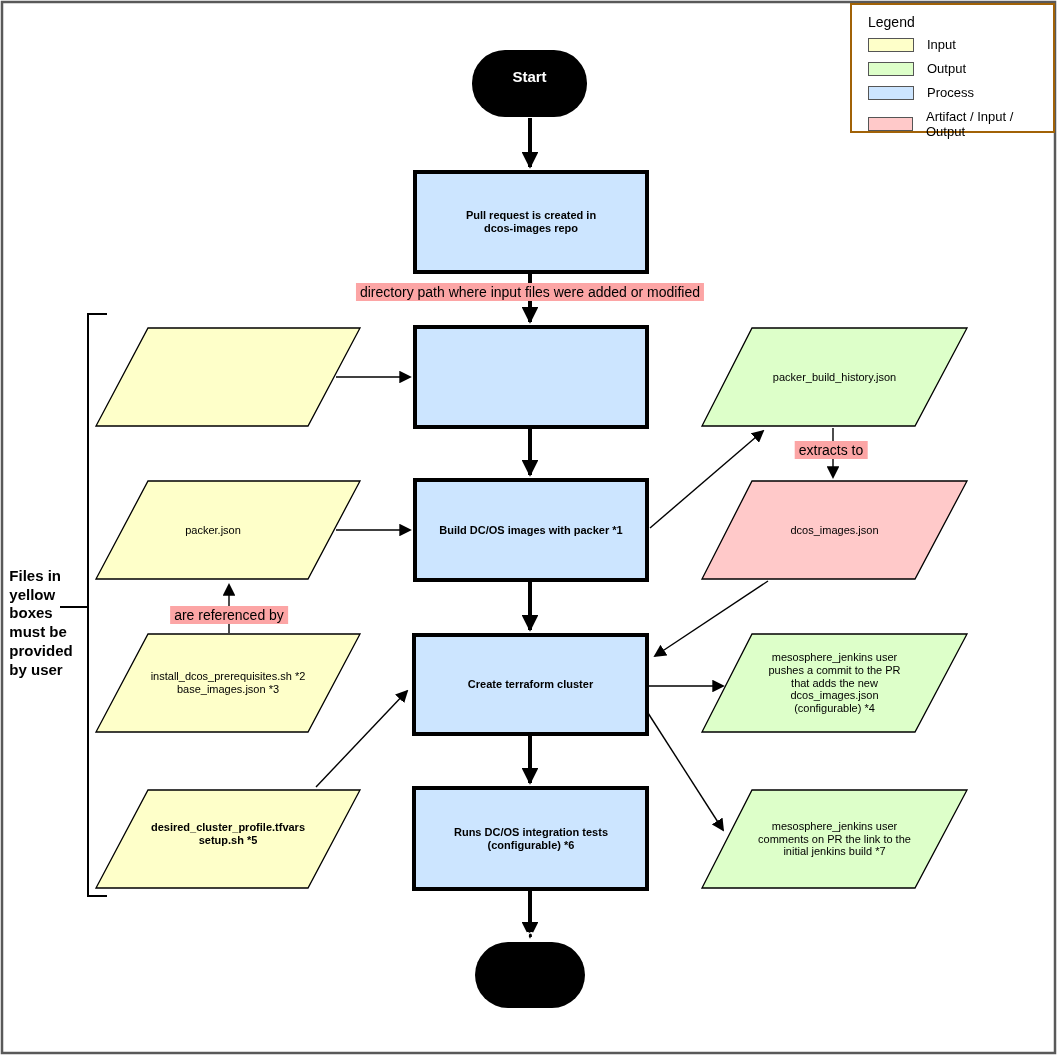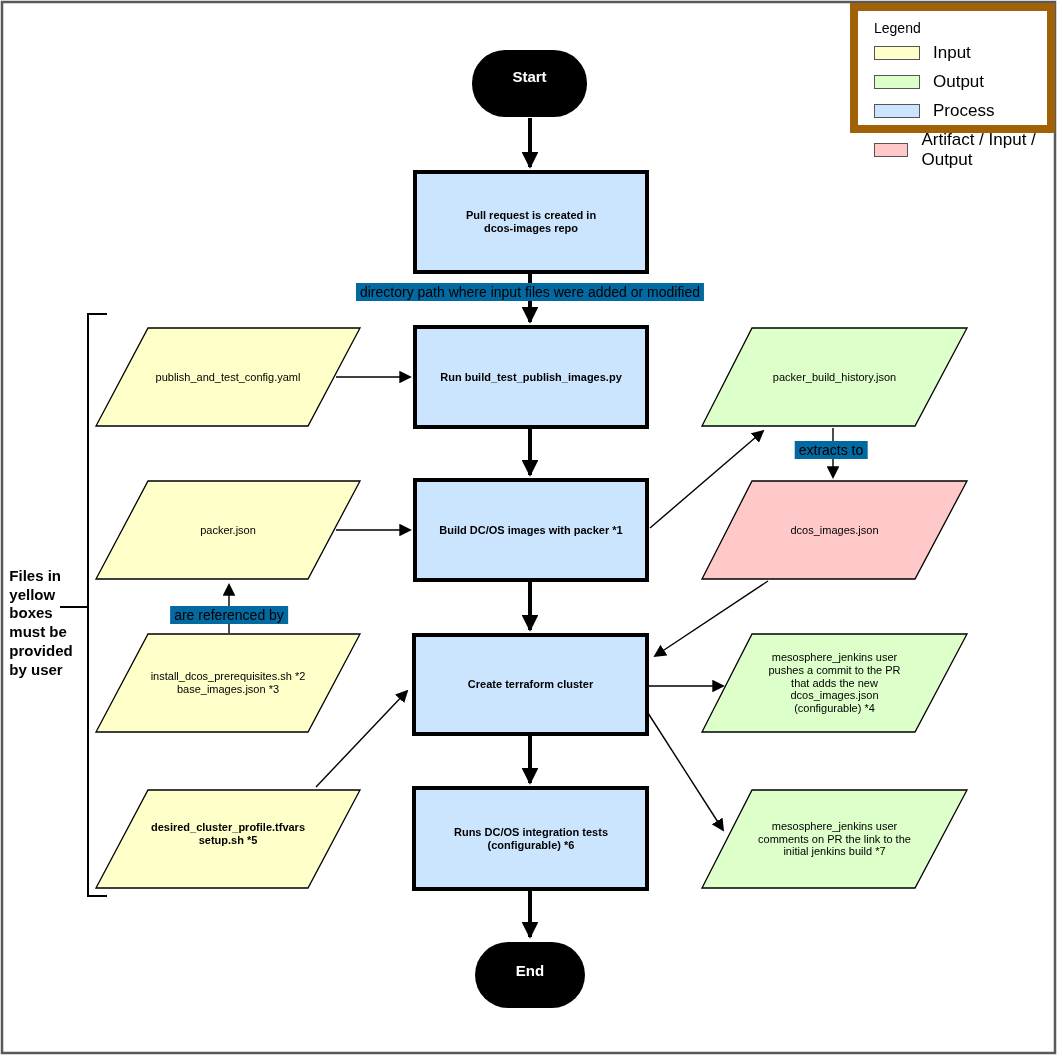--- a/index.html
+++ b/index.html
@@ -10,37 +10,37 @@
   #diagram-svg{position:absolute;left:0;top:0;}
   .node-label{
     position:absolute;display:flex;align-items:center;justify-content:center;
     text-align:center;white-space:pre-line;color:#000;
     font-size:11px;line-height:1.16;pointer-events:none;
   }
   .proc{font-weight:bold;}
   .term{color:#ffffff;font-weight:bold;font-size:15px;}
   .edge-label{
     position:absolute;transform:translate(-50%,-50%);
-    background:#0369a1;padding:1px 4px;font-size:14px;color:#000;
+    background:#fca5a5;padding:1px 4px;font-size:14px;color:#000;
     white-space:nowrap;
   }
   .side-note{
     position:absolute;left:4px;top:564px;width:74px;height:118px;
     display:flex;align-items:center;justify-content:center;
     white-space:pre-line;font-weight:bold;font-size:15px;line-height:1.25;color:#000;
   }
   #legend{
     position:absolute;left:850px;top:3px;width:205px;height:130px;
-    background:#ffffff;border:8px solid #a16207;box-sizing:border-box;
+    background:#ffffff;border:2px solid #a16207;box-sizing:border-box;
     padding:9px 0 0 16px;
   }
   #legend .legend-title{font-size:14px;color:#000;margin-bottom:7px;}
   .legend-row{display:flex;align-items:center;margin-bottom:9px;}
   .legend-swatch{width:44px;height:12px;border:1px solid #555;margin-right:13px;}
-  .legend-item-label{font-size:17px;color:#000;}
+  .legend-item-label{font-size:13px;color:#000;}
 </style>
 </head>
 <body>
 
 <div id="canvas">
 
   <svg id="diagram-svg" width="1062" height="1062" viewBox="0 0 1062 1062">
     <defs>
       <marker id="ah-big" viewBox="0 0 10 10" refX="9" refY="5" markerWidth="4.2" markerHeight="4.2" orient="auto">
         <path d="M0,0 L10,5 L0,10 z" fill="#000"></path>
@@ -89,29 +89,27 @@
     <polygon points="752,328 967,328 915,426 702,426" stroke="#000" stroke-width="1.3" fill="#ddffc9"></polygon>
     <polygon points="752,634 967,634 915,732 702,732" stroke="#000" stroke-width="1.3" fill="#ddffc9"></polygon>
     <polygon points="752,790 967,790 915,888 702,888" stroke="#000" stroke-width="1.3" fill="#ddffc9"></polygon>
 
     <polygon points="752,481 967,481 915,579 702,579" stroke="#000" stroke-width="1.3" fill="#ffc9c9"></polygon>
   </svg>
 
   <div class="node-label term" style="left:472px;top:50px;width:115px;height:54px;">Start</div>
   <div class="node-label proc" style="left:415px;top:172px;width:232px;height:100px;">Pull request is created in
 dcos-images repo</div>
-  <div class="node-label proc" style="left:404px;top:327px;width:254px;height:100px;">Run build_test_publish_images.py</div>
   <div class="node-label proc" style="left:404px;top:480px;width:254px;height:100px;">Build DC/OS images with packer *1</div>
   <div class="node-label proc" style="left:414px;top:635px;width:233px;height:99px;">Create terraform cluster</div>
   <div class="node-label proc" style="left:404px;top:788px;width:254px;height:101px;">Runs DC/OS integration tests
 (configurable) *6</div>
-  <div class="node-label term" style="left:475px;top:902px;width:110px;height:66px;margin-top:36px;">End</div>
+  <div class="node-label term" style="left:475px;top:902px;width:110px;height:66px;">End</div>
 
-  <div class="node-label" style="left:96px;top:328px;width:264px;height:98px;">publish_and_test_config.yaml</div>
-  <div class="node-label" style="left:96px;top:481px;width:264px;height:98px;">packer.json</div>
+  <div class="node-label" style="left:81px;top:481px;width:264px;height:98px;">packer.json</div>
   <div class="node-label" style="left:96px;top:634px;width:264px;height:98px;">install_dcos_prerequisites.sh *2
 base_images.json *3</div>
   <div class="node-label" style="left:96px;top:790px;width:264px;height:88px;font-weight:bold;">desired_cluster_profile.tfvars
 setup.sh *5</div>
 
   <div class="node-label" style="left:702px;top:328px;width:265px;height:98px;">packer_build_history.json</div>
   <div class="node-label" style="left:702px;top:481px;width:265px;height:98px;">dcos_images.json</div>
   <div class="node-label" style="left:702px;top:634px;width:265px;height:98px;">mesosphere_jenkins user
 pushes a commit to the PR
 that adds the new

